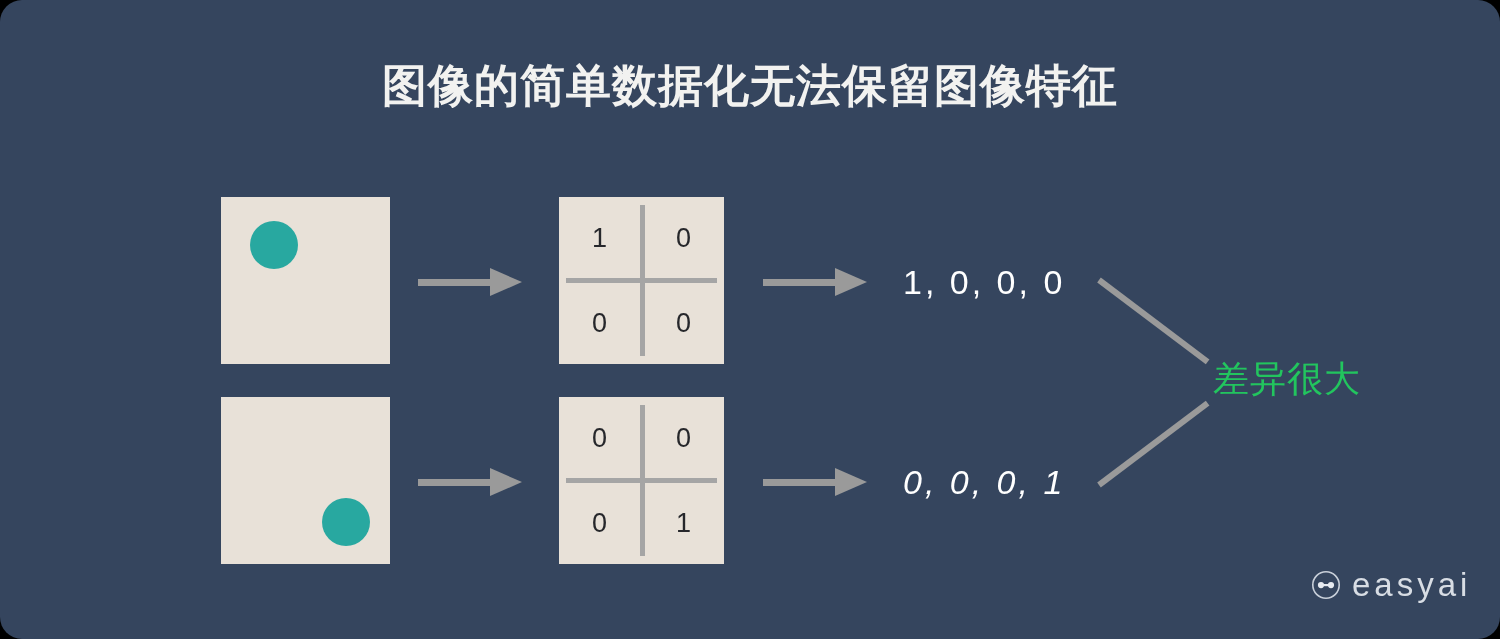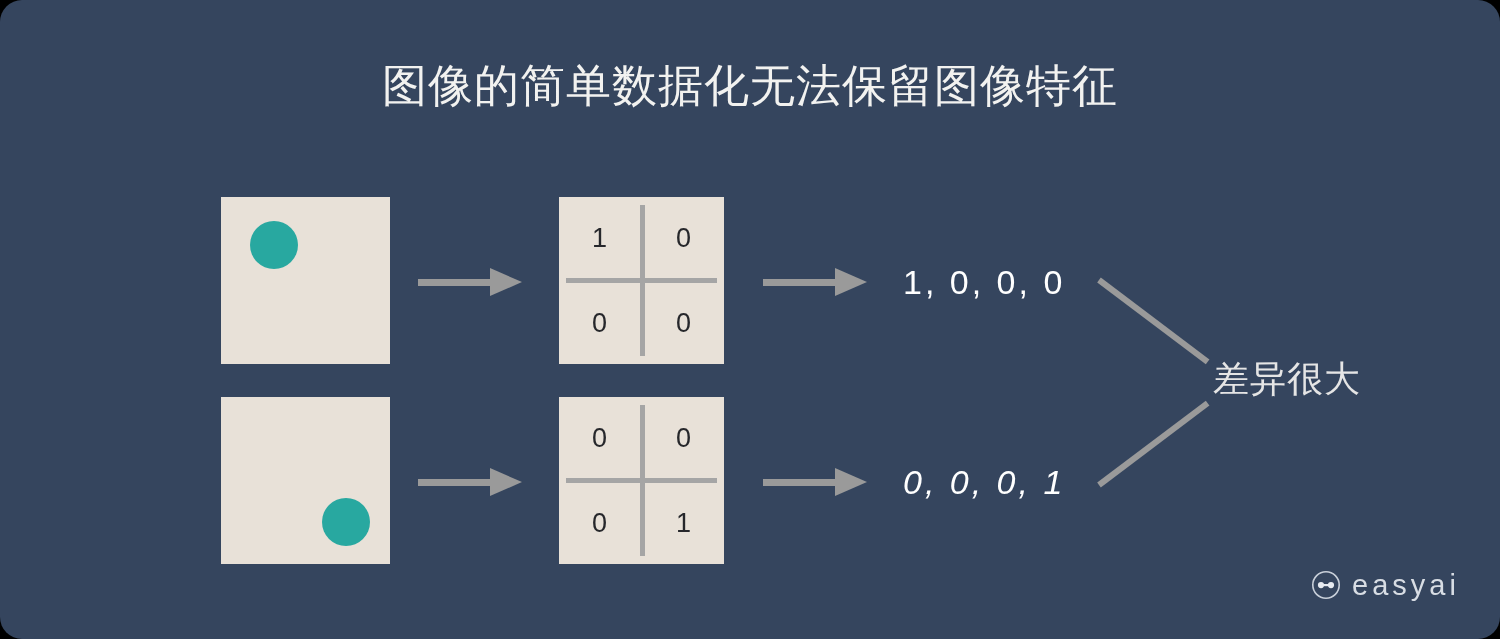--- a/index.html
+++ b/index.html
@@ -24,21 +24,21 @@
 
   
   #title {
     position: absolute;
     left: 0;
     top: 56px;
     width: 1500px;
     text-align: center;
     color: #f2f2f0;
     font-size: 45px;
-    font-weight: 400;
+    font-weight: 700;
     letter-spacing: 1px;
     line-height: 60px;
     white-space: nowrap;
   }
 
   
   .panel {
     position: absolute;
     width: 169px;
     height: 167px;
@@ -151,21 +151,21 @@
     top: 482px;
     width: 136px;
     transform: rotate(-37deg);
   }
 
   
   #note {
     position: absolute;
     left: 1213px;
     top: 355px;
-    color: #e5e5e5;
+    color: #22c55e;
     font-size: 36px;
     letter-spacing: 1px;
     white-space: nowrap;
   }
 
   
   #logo {
     position: absolute;
     left: 1311px;
     top: 570px;
@@ -174,21 +174,21 @@
     gap: 11px;
   }
   #logo .mark {
     width: 30px;
     height: 30px;
     position: relative;
   }
   #logo .mark svg { display: block; }
   #logo .wordmark {
     color: #d8dde4;
-    font-size: 29px;
+    font-size: 33px;
     letter-spacing: 4px;
     line-height: 30px;
   }
 </style>
 </head>
 <body>
 
 <div id="canvas">
 
   <div id="title">图像的简单数据化无法保留图像特征</div>

